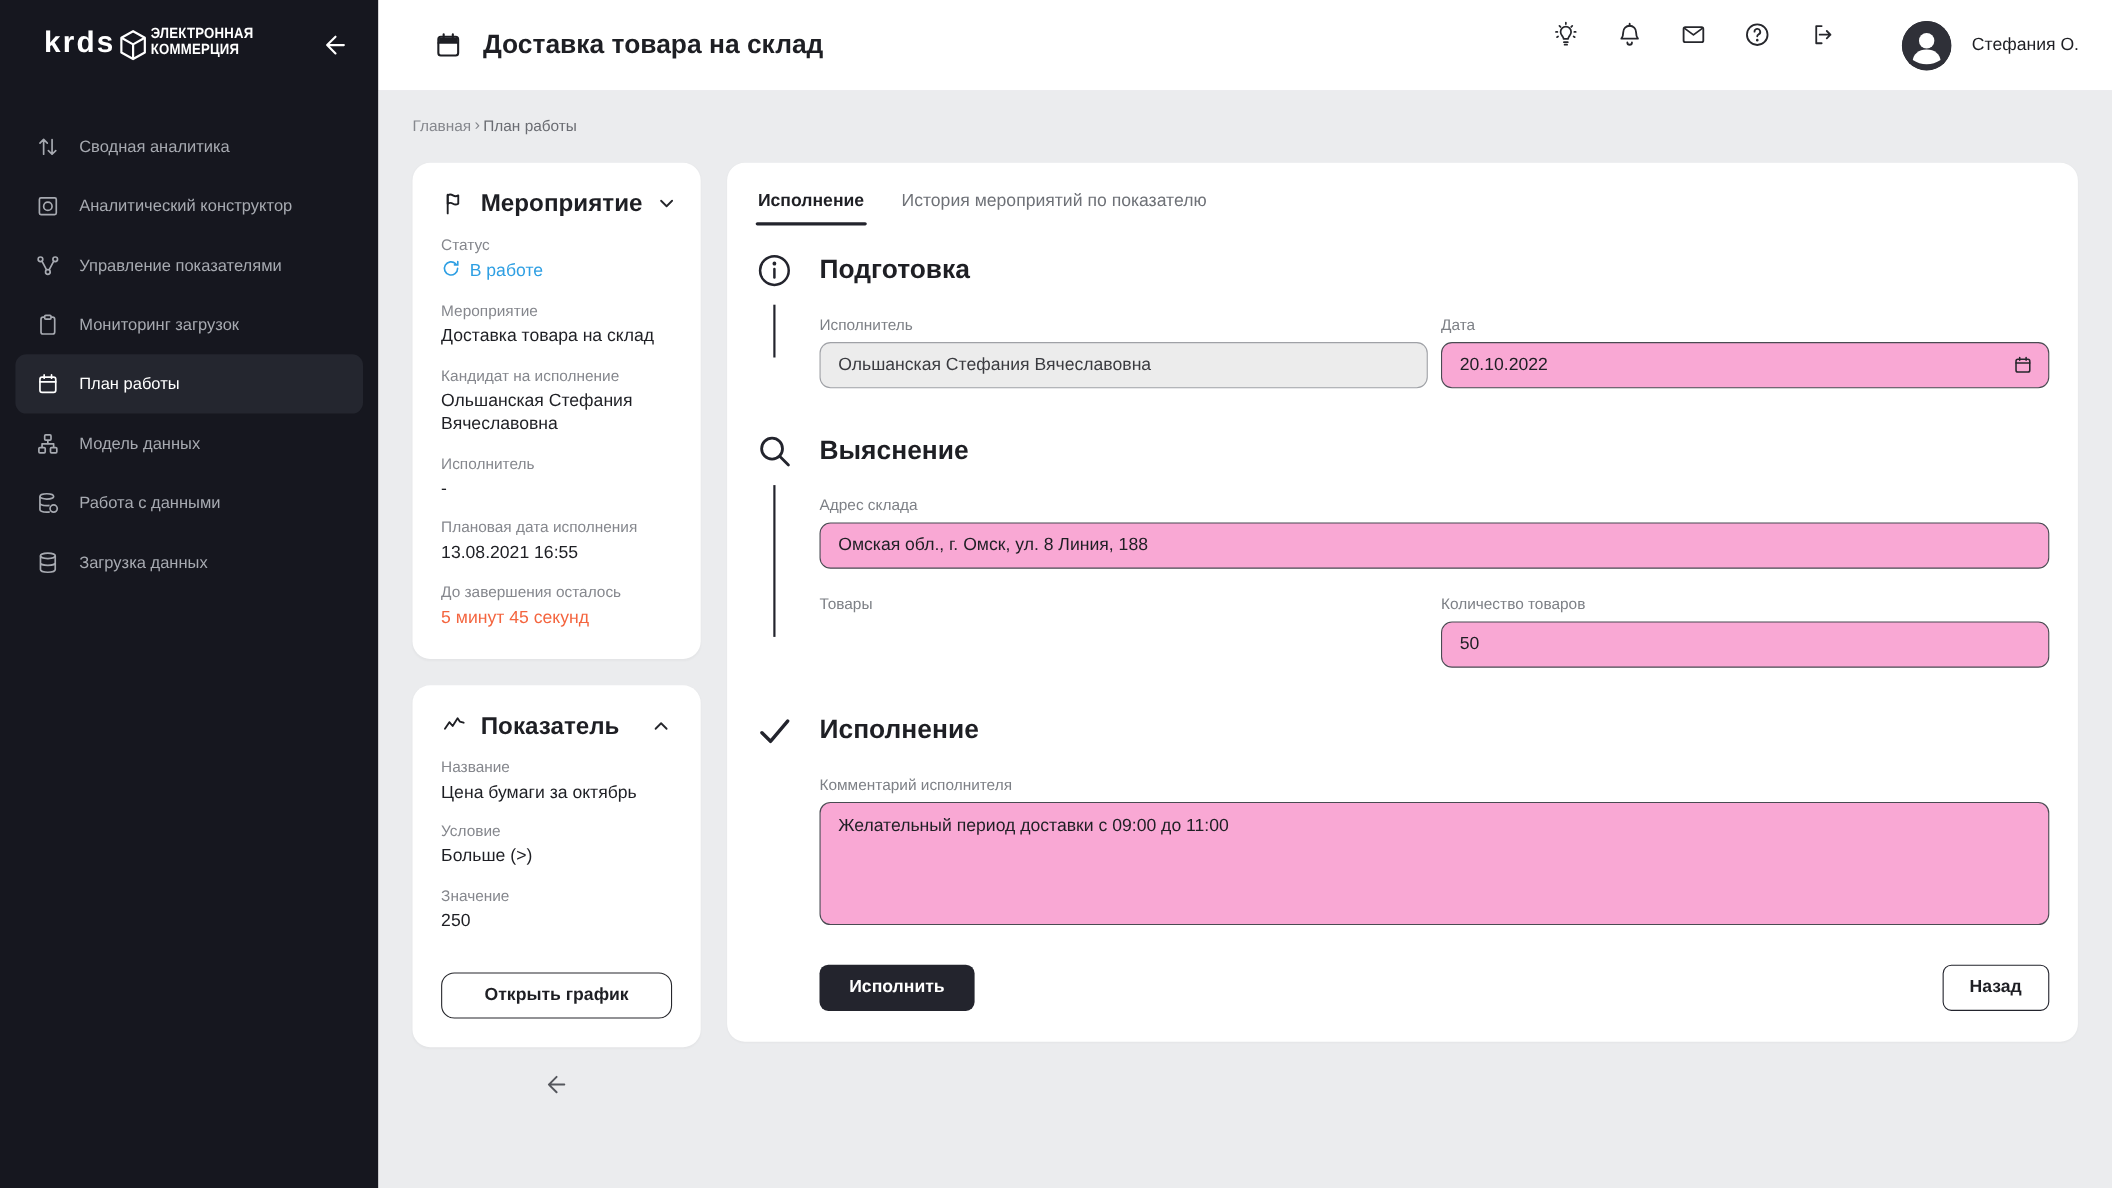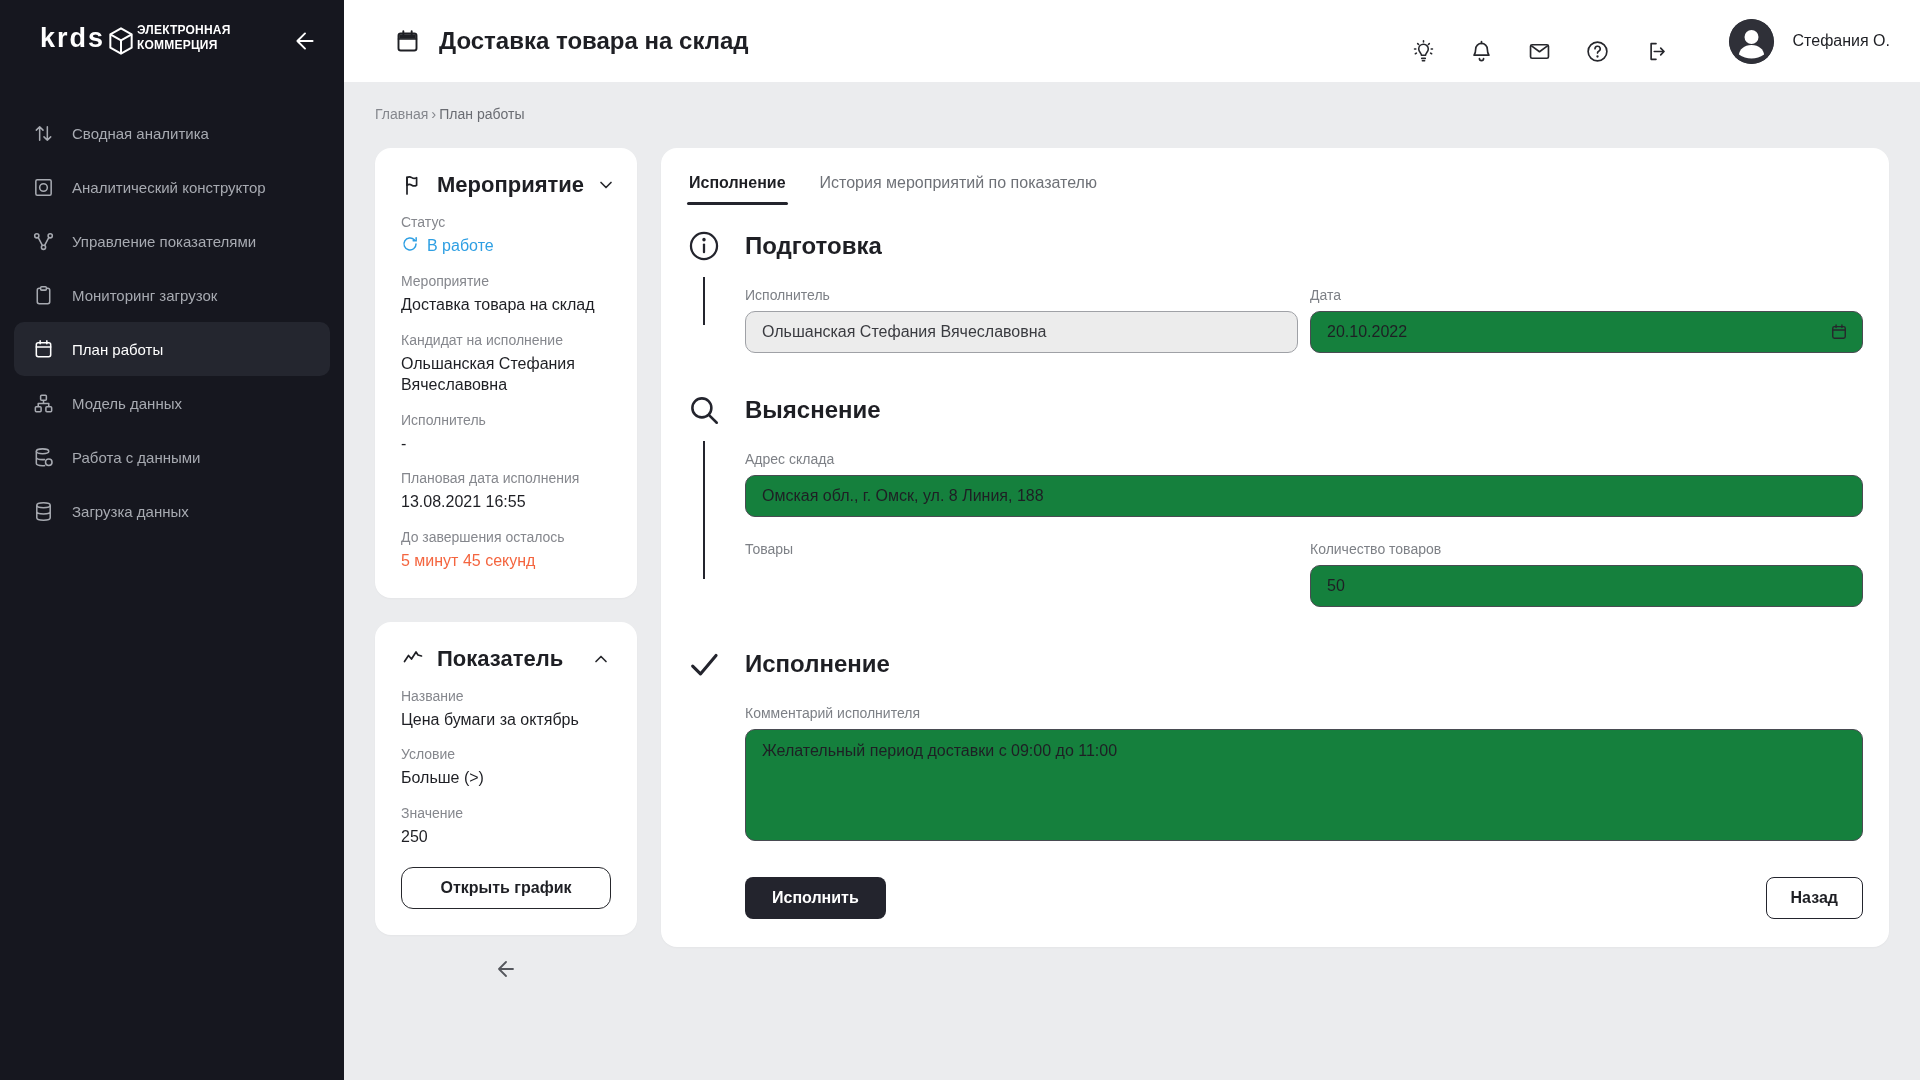--- a/index.html
+++ b/index.html
@@ -26,21 +26,21 @@
   .nav-item.active { background:#24262F; color:#FFFFFF; }
   .nav-icon { width:23px; height:23px; flex-shrink:0; display:flex; }
   .nav-icon svg { width:23px; height:23px; }
 
   
   .main { flex:1; display:flex; flex-direction:column; min-width:0; }
   header { height:82px; background:#FFFFFF; display:flex; align-items:center; padding:0 30px 0 50px; flex-shrink:0; }
   .title-icon { width:27px; height:27px; color:#1E1F24; margin-right:18px; }
   .title-icon svg { width:27px; height:27px; }
   h1 { font-size:24px; font-weight:700; margin:0; color:#1E1F24; }
-  .header-actions { margin-left:auto; display:flex; align-items:flex-end; gap:33px; }
+  .header-actions { margin-left:auto; display:flex; align-items:flex-start; gap:33px; }
   .action-btn { background:none; border:none; padding:0; width:25px; height:25px; color:#26272C; cursor:pointer; }
   .action-btn svg { width:25px; height:25px; }
   .user-chip { display:flex; align-items:center; gap:19px; margin-left:28px; cursor:pointer; }
   .avatar { width:45px; height:45px; border-radius:50%; background:#2F3038; position:relative; overflow:hidden; }
   .avatar svg { width:45px; height:45px; }
   .user-name { font-size:16px; color:#1E1F24; }
 
   
   .content { flex:1; background:#EBECEE; padding:23px 31px 0; overflow:hidden; }
   .breadcrumb { display:flex; align-items:center; gap:3px; font-size:14px; }
@@ -59,21 +59,21 @@
   .card-chevron { margin-left:auto; width:20px; height:20px; color:#26272C; background:none; border:none; padding:0; cursor:pointer; }
   .card-chevron svg { width:20px; height:20px; }
 
   .field { margin-top:16px; }
   .field-label { font-size:14px; color:#85878D; margin-bottom:5px; }
   .field-value { font-size:16px; color:#1E1F24; line-height:1.35; }
   .status-value { display:flex; align-items:center; gap:8px; color:#2E9FE3; font-size:16px; }
   .status-value svg { width:18px; height:18px; }
   .remaining { color:#F4653F; }
 
-  .outline-btn { margin-top:20px; width:100%; height:42px; background:#fff; border:1.5px solid #26272C; border-radius:12px; font-size:16px; font-weight:700; color:#1E1F24; cursor:pointer; font-family:inherit; }
+  .outline-btn { margin-top:36px; width:100%; height:42px; background:#fff; border:1.5px solid #26272C; border-radius:12px; font-size:16px; font-weight:700; color:#1E1F24; cursor:pointer; font-family:inherit; }
   .back-arrow { margin-top:22px; display:flex; justify-content:center; }
   .back-arrow button { background:none; border:none; padding:0; color:#55575D; width:24px; height:24px; cursor:pointer; }
   .back-arrow svg { width:24px; height:24px; }
 
   
   .panel { flex:1; background:#fff; border-radius:16px; padding:18px 26px 28px; box-shadow:0 1px 2px rgba(20,21,26,.03); }
   .tabs { display:flex; gap:30px; }
   .tab { position:relative; padding:8px 2px 13px; font-size:16px; color:#6E7177; background:none; border:none; cursor:pointer; font-family:inherit; }
   .tab.active { font-weight:700; color:#1E1F24; }
   .tab.active::after { content:""; position:absolute; left:0; right:0; bottom:0; height:3px; background:#23242D; border-radius:2px; }
@@ -85,21 +85,21 @@
   .section-icon { width:34px; height:34px; color:#23242D; }
   .section-icon svg { width:34px; height:34px; }
   .rail-line { width:2px; flex:1; background:#23242D; margin-top:14px; margin-bottom:28px; }
   .section-body { flex:1; min-width:0; }
   .section-title { font-size:24px; font-weight:700; line-height:34px; color:#1E1F24; }
 
   .form-row { display:flex; gap:12px; margin-top:24px; }
   .form-col { flex:1; min-width:0; }
   .input-label { display:block; font-size:14px; color:#7D8086; margin-bottom:8px; }
   .input, .textarea {
-    width:100%; border:1px solid #494B52; border-radius:10px; background:#15803d;
+    width:100%; border:1px solid #494B52; border-radius:10px; background:#f9a8d4;
     font-size:16px; color:#1E1F24; font-family:inherit; outline:none;
   }
   .input { height:42px; padding:0 16px; }
   .input.disabled { background:#ECECEC; border-color:#9FA1A6; color:#3A3B40; }
   .textarea { height:112px; padding:12px 16px; resize:none; display:block; }
   .input-wrap { position:relative; }
   .input-trailing { position:absolute; right:14px; top:50%; transform:translateY(-50%); width:20px; height:20px; color:#26272C; pointer-events:none; }
   .input-trailing svg { width:20px; height:20px; }
 
   .actions { display:flex; justify-content:space-between; align-items:center; margin-top:36px; }

